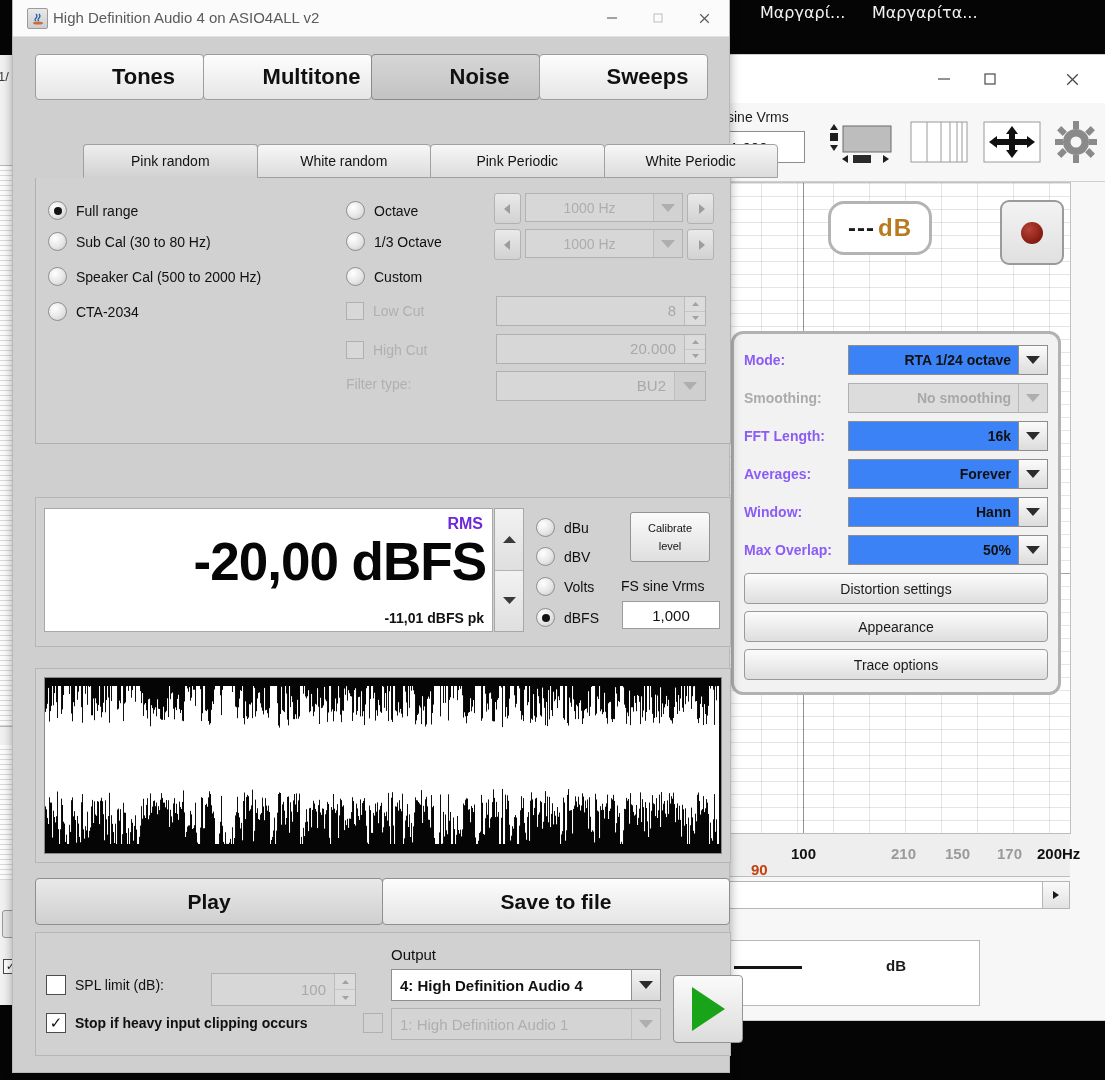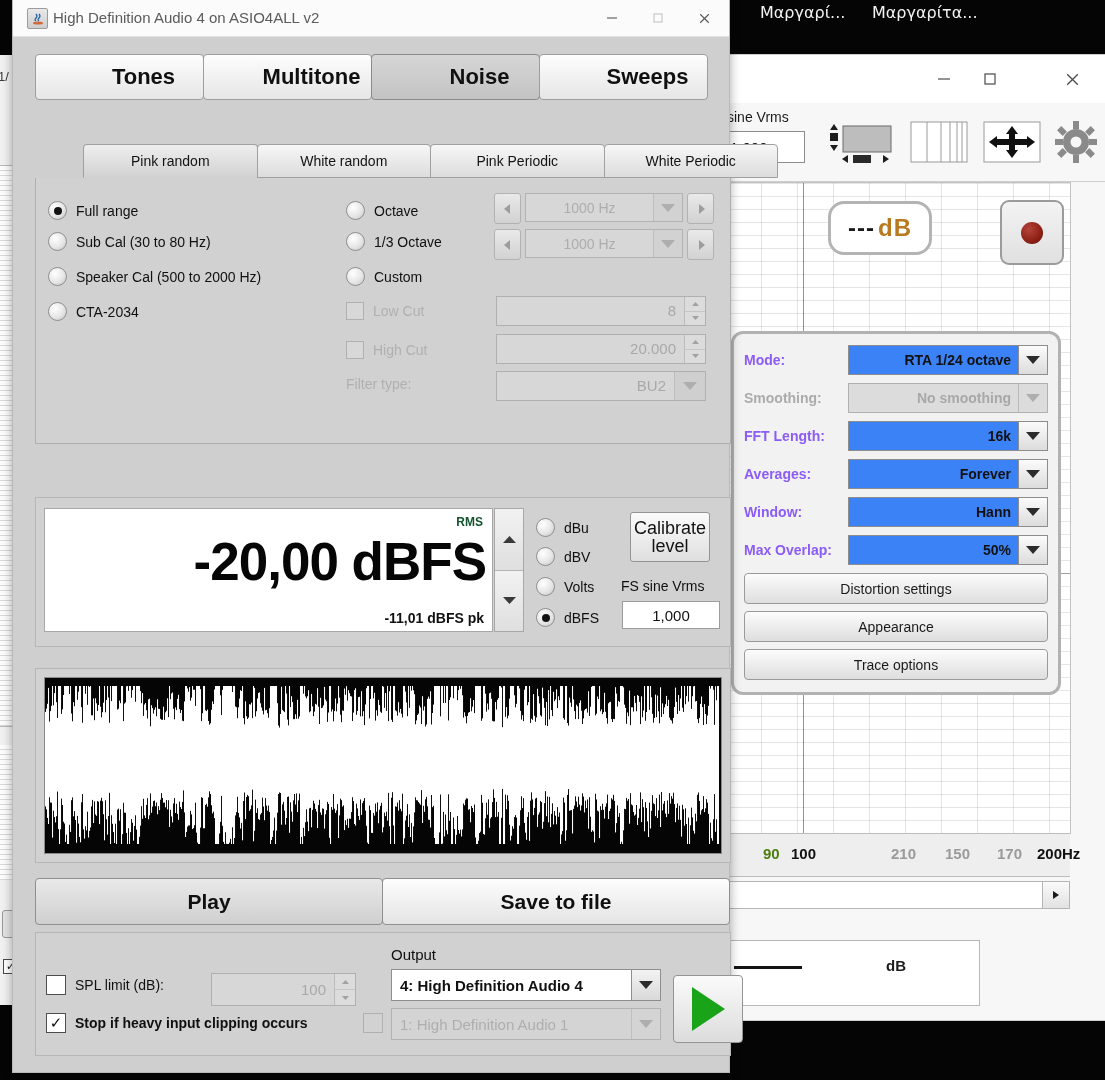--- a/index.html
+++ b/index.html
@@ -275,40 +275,40 @@
 
   
   #levelpanel{
     position:absolute;left:22px;top:497px;width:694px;height:148px;
     background:#d1d1d1;border:1px solid #b6b6b6;
   }
   #lvlbox{
     position:absolute;left:8px;top:10px;width:447px;height:122px;
     background:#fff;border:1px solid #a8a8a8;
   }
-  #lvlbox .rms{position:absolute;right:9px;top:6px;font-size:12px;font-weight:bold;color:#14532d;}
+  #lvlbox .rms{position:absolute;right:9px;top:6px;font-size:16px;font-weight:bold;color:#6d28d9;}
   #lvlbox .big{
     position:absolute;left:0;right:6px;top:22px;text-align:right;
     font-size:53px;font-weight:bold;color:#060606;letter-spacing:-1px;
     font-family:"Liberation Sans", sans-serif;
   }
   #lvlbox .pk{position:absolute;right:8px;bottom:5px;font-size:14px;font-weight:bold;color:#111;}
   #lvlspin{
     position:absolute;left:458px;top:10px;width:28px;height:122px;
     border:1px solid #a8a8a8;display:flex;flex-direction:column;background:#e7e7e7;
   }
   #lvlspin div{flex:1;display:flex;align-items:center;justify-content:center;
     background:linear-gradient(#f2f2f2,#dfdfdf);}
   #lvlspin div:first-child{border-bottom:1px solid #b4b4b4;}
   .lvlrad{position:absolute;display:flex;align-items:center;}
   #calbtn{
     position:absolute;left:594px;top:14px;width:80px;height:50px;
     background:linear-gradient(#fbfbfb,#dfdfdf);border:1px solid #949494;border-radius:3px;
     display:flex;flex-direction:column;align-items:center;justify-content:center;
-    font-size:18px;color:#131313;line-height:18px;box-sizing:border-box;
+    font-size:11px;color:#131313;line-height:18px;box-sizing:border-box;
   }
   #fslab{position:absolute;left:585px;top:80px;font-size:14px;color:#101010;}
   #fsval{
     position:absolute;left:586px;top:103px;width:98px;height:28px;background:#fff;
     border:1px solid #9c9c9c;display:flex;align-items:center;justify-content:center;
     font-size:15px;color:#111;box-sizing:border-box;
   }
 
   
   #wavewrap{
@@ -521,21 +521,21 @@
         </div>
       </div>
       <div class="sbtn">Distortion settings</div>
       <div class="sbtn">Appearance</div>
       <div class="sbtn">Trace options</div>
     </div>
 
   </div>
 
   <div id="freqaxis">
-    <span style="left:38px;color:#4d7c0f;">90</span>
+    <span style="left:26px;color:#c2410c;margin-top:16px;">90</span>
     <span style="left:66px;color:#111;">100</span>
     <span style="left:166px;color:#9a9a9a;">210</span>
     <span style="left:220px;color:#9a9a9a;">150</span>
     <span style="left:272px;color:#9a9a9a;">170</span>
     <span style="left:312px;color:#111;">200Hz</span>
   </div>
 
   <div id="hscroll">
     <div class="track"></div>
     <div class="rt">

